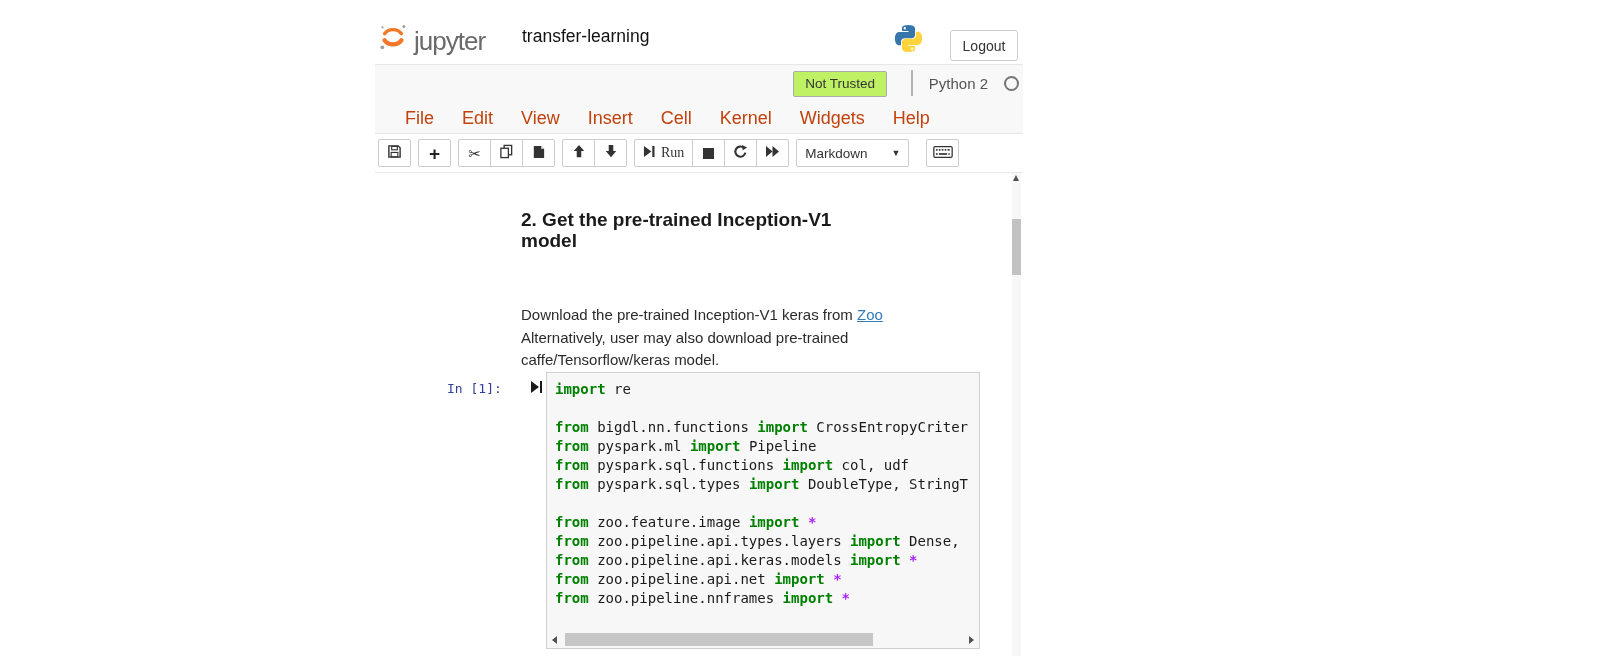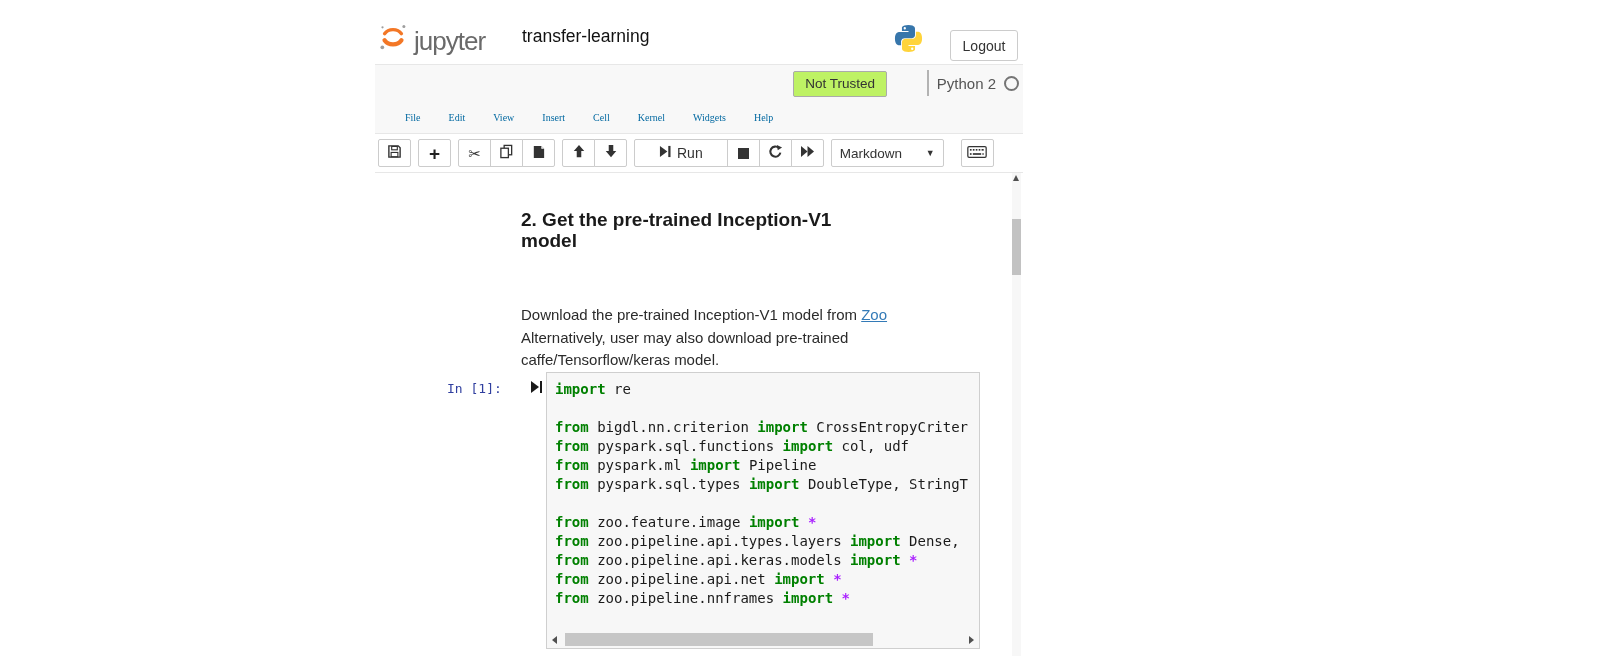--- a/index.html
+++ b/index.html
@@ -18,38 +18,38 @@
     border:1px solid #cccccc; border-radius:3px; background:#fff; color:#333;
     font-size:14px; font-family:Liberation Sans, sans-serif; cursor:pointer;margin-top:8px; }
 
   
   #band { position:absolute; top:48px; left:0; width:648px; height:70px;
           background:#f8f8f8; border-top:1px solid #e7e7e7; border-bottom:1px solid #e7e7e7; }
   #trust-row { position:relative; height:37px; }
   #trust-badge { position:absolute; right:136px; top:6px; height:26px; padding:0 11px;
     border:1px solid #ababab; border-radius:2px; background:#bef264; color:#333;
     font-size:13.5px; line-height:24px; }
-  #kernel-cluster { position:absolute; right:4px; top:5px; display:flex; align-items:center; gap:8px; }
+  #kernel-cluster { position:absolute; right:4px; top:5px; display:flex; align-items:center; gap:16px; }
   #kernel-sep { width:2px; height:26px; background:#b3b3b3; }
   #kernel-name { font-size:15px; color:#555; }
   #kernel-ind { width:15px; height:15px; border:2px solid #757575; border-radius:50%; background:transparent; }
   #menubar { display:flex; align-items:center; height:32px; padding-left:16px; }
-  .menu-item { padding:0 14px; font-size:10px; color:#0369a1; cursor:pointer; line-height:32px;font-family:Liberation Serif, serif; }
+  .menu-item { padding:0 14px; font-size:18px; color:#c2410c; cursor:pointer; line-height:32px; }
 
   
   #toolbar { position:absolute; top:118px; left:0; width:648px; height:39px; background:#fff;
              border-bottom:1px solid #e7e7e7; display:flex; align-items:center; padding-left:3px; }
   .tb-group { display:flex; margin-right:7px; }
   .tb-btn { min-width:33px; height:28px; background:#fff; border:1px solid #cccccc;
     display:flex; align-items:center; justify-content:center; cursor:pointer; color:#333; }
   .tb-group .tb-btn + .tb-btn { margin-left:-1px; }
   .tb-group .tb-btn:first-child { border-radius:2px 0 0 2px; }
   .tb-group .tb-btn:last-child { border-radius:0 2px 2px 0; }
   .tb-group .tb-btn:only-child { border-radius:2px; }
-  #run-btn { padding:0 24px; gap:5px; font-size:14px; }
+  #run-btn { padding:0 8px; gap:5px; font-size:14px;font-family:Liberation Serif, serif; }
   .glyph { font-size:15px; line-height:1; color:#3a3a3a; }
   .plus-glyph { font-size:19px; font-weight:bold; line-height:1; color:#222; }
   #stop-sq { width:11px; height:11px; background:#333; }
   #celltype-dd { width:113px; height:28px; border:1px solid #cccccc; border-radius:2px;
     background:#fff; display:flex; align-items:center; justify-content:space-between;
     padding:0 8px; font-size:13.5px; color:#333; cursor:pointer; }
   #celltype-dd .dd-arrow { font-size:9px; color:#333; }
   #kbd-btn { margin-left:17px; }
 
   
@@ -242,41 +242,41 @@
     </div>
 
     <div id="notebook">
 
       <div id="md-cell">
         <div id="md-heading">
           <div>2. Get the pre-trained Inception-V1</div>
           <div>model</div>
         </div>
         <div id="md-para">
-          <span>Download the pre-trained Inception-V1 model from </span><a>Zoo</a><br>
+          <span>Download the pre-trained Inception-V1 keras from </span><a>Zoo</a><br>
           <span>Alternatively, user may also download pre-trained</span><br>
           <span>caffe/Tensorflow/keras model.</span>
         </div>
       </div>
 
       <div id="code-cell">
         <div id="in-prompt">In [1]:</div>
         <span id="cell-run-icon">
           <svg width="13" height="14" viewBox="0 0 13 14">
               <path d="M1 1 L9 7 L1 13 Z" fill="#1a1a1a"></path>
               <rect x="10" y="1" width="2" height="12" fill="#1a1a1a"></rect>
             </svg>
         </span>
         <div id="code-box">
           <div id="code-area">
               <div class="code-line"><span class="tok-k">import</span><span class="tok-p"> re</span></div>
               <div class="code-line">&nbsp;</div>
-              <div class="code-line"><span class="tok-k">from</span><span class="tok-p"> bigdl.nn.criterion </span><span class="tok-k">import</span><span class="tok-p"> CrossEntropyCriter</span></div>
+              <div class="code-line"><span class="tok-k">from</span><span class="tok-p"> bigdl.nn.functions </span><span class="tok-k">import</span><span class="tok-p"> CrossEntropyCriter</span></div>
+              <div class="code-line"><span class="tok-k">from</span><span class="tok-p"> pyspark.ml </span><span class="tok-k">import</span><span class="tok-p"> Pipeline</span></div>
               <div class="code-line"><span class="tok-k">from</span><span class="tok-p"> pyspark.sql.functions </span><span class="tok-k">import</span><span class="tok-p"> col, udf</span></div>
-              <div class="code-line"><span class="tok-k">from</span><span class="tok-p"> pyspark.ml </span><span class="tok-k">import</span><span class="tok-p"> Pipeline</span></div>
               <div class="code-line"><span class="tok-k">from</span><span class="tok-p"> pyspark.sql.types </span><span class="tok-k">import</span><span class="tok-p"> DoubleType, StringT</span></div>
               <div class="code-line">&nbsp;</div>
               <div class="code-line"><span class="tok-k">from</span><span class="tok-p"> zoo.feature.image </span><span class="tok-k">import</span><span class="tok-p"> </span><span class="tok-o">*</span></div>
               <div class="code-line"><span class="tok-k">from</span><span class="tok-p"> zoo.pipeline.api.types.layers </span><span class="tok-k">import</span><span class="tok-p"> Dense,</span></div>
               <div class="code-line"><span class="tok-k">from</span><span class="tok-p"> zoo.pipeline.api.keras.models </span><span class="tok-k">import</span><span class="tok-p"> </span><span class="tok-o">*</span></div>
               <div class="code-line"><span class="tok-k">from</span><span class="tok-p"> zoo.pipeline.api.net </span><span class="tok-k">import</span><span class="tok-p"> </span><span class="tok-o">*</span></div>
               <div class="code-line"><span class="tok-k">from</span><span class="tok-p"> zoo.pipeline.nnframes </span><span class="tok-k">import</span><span class="tok-p"> </span><span class="tok-o">*</span></div>
             </div>
           <div id="h-scroll">
             <div class="h-arrow left"></div>

